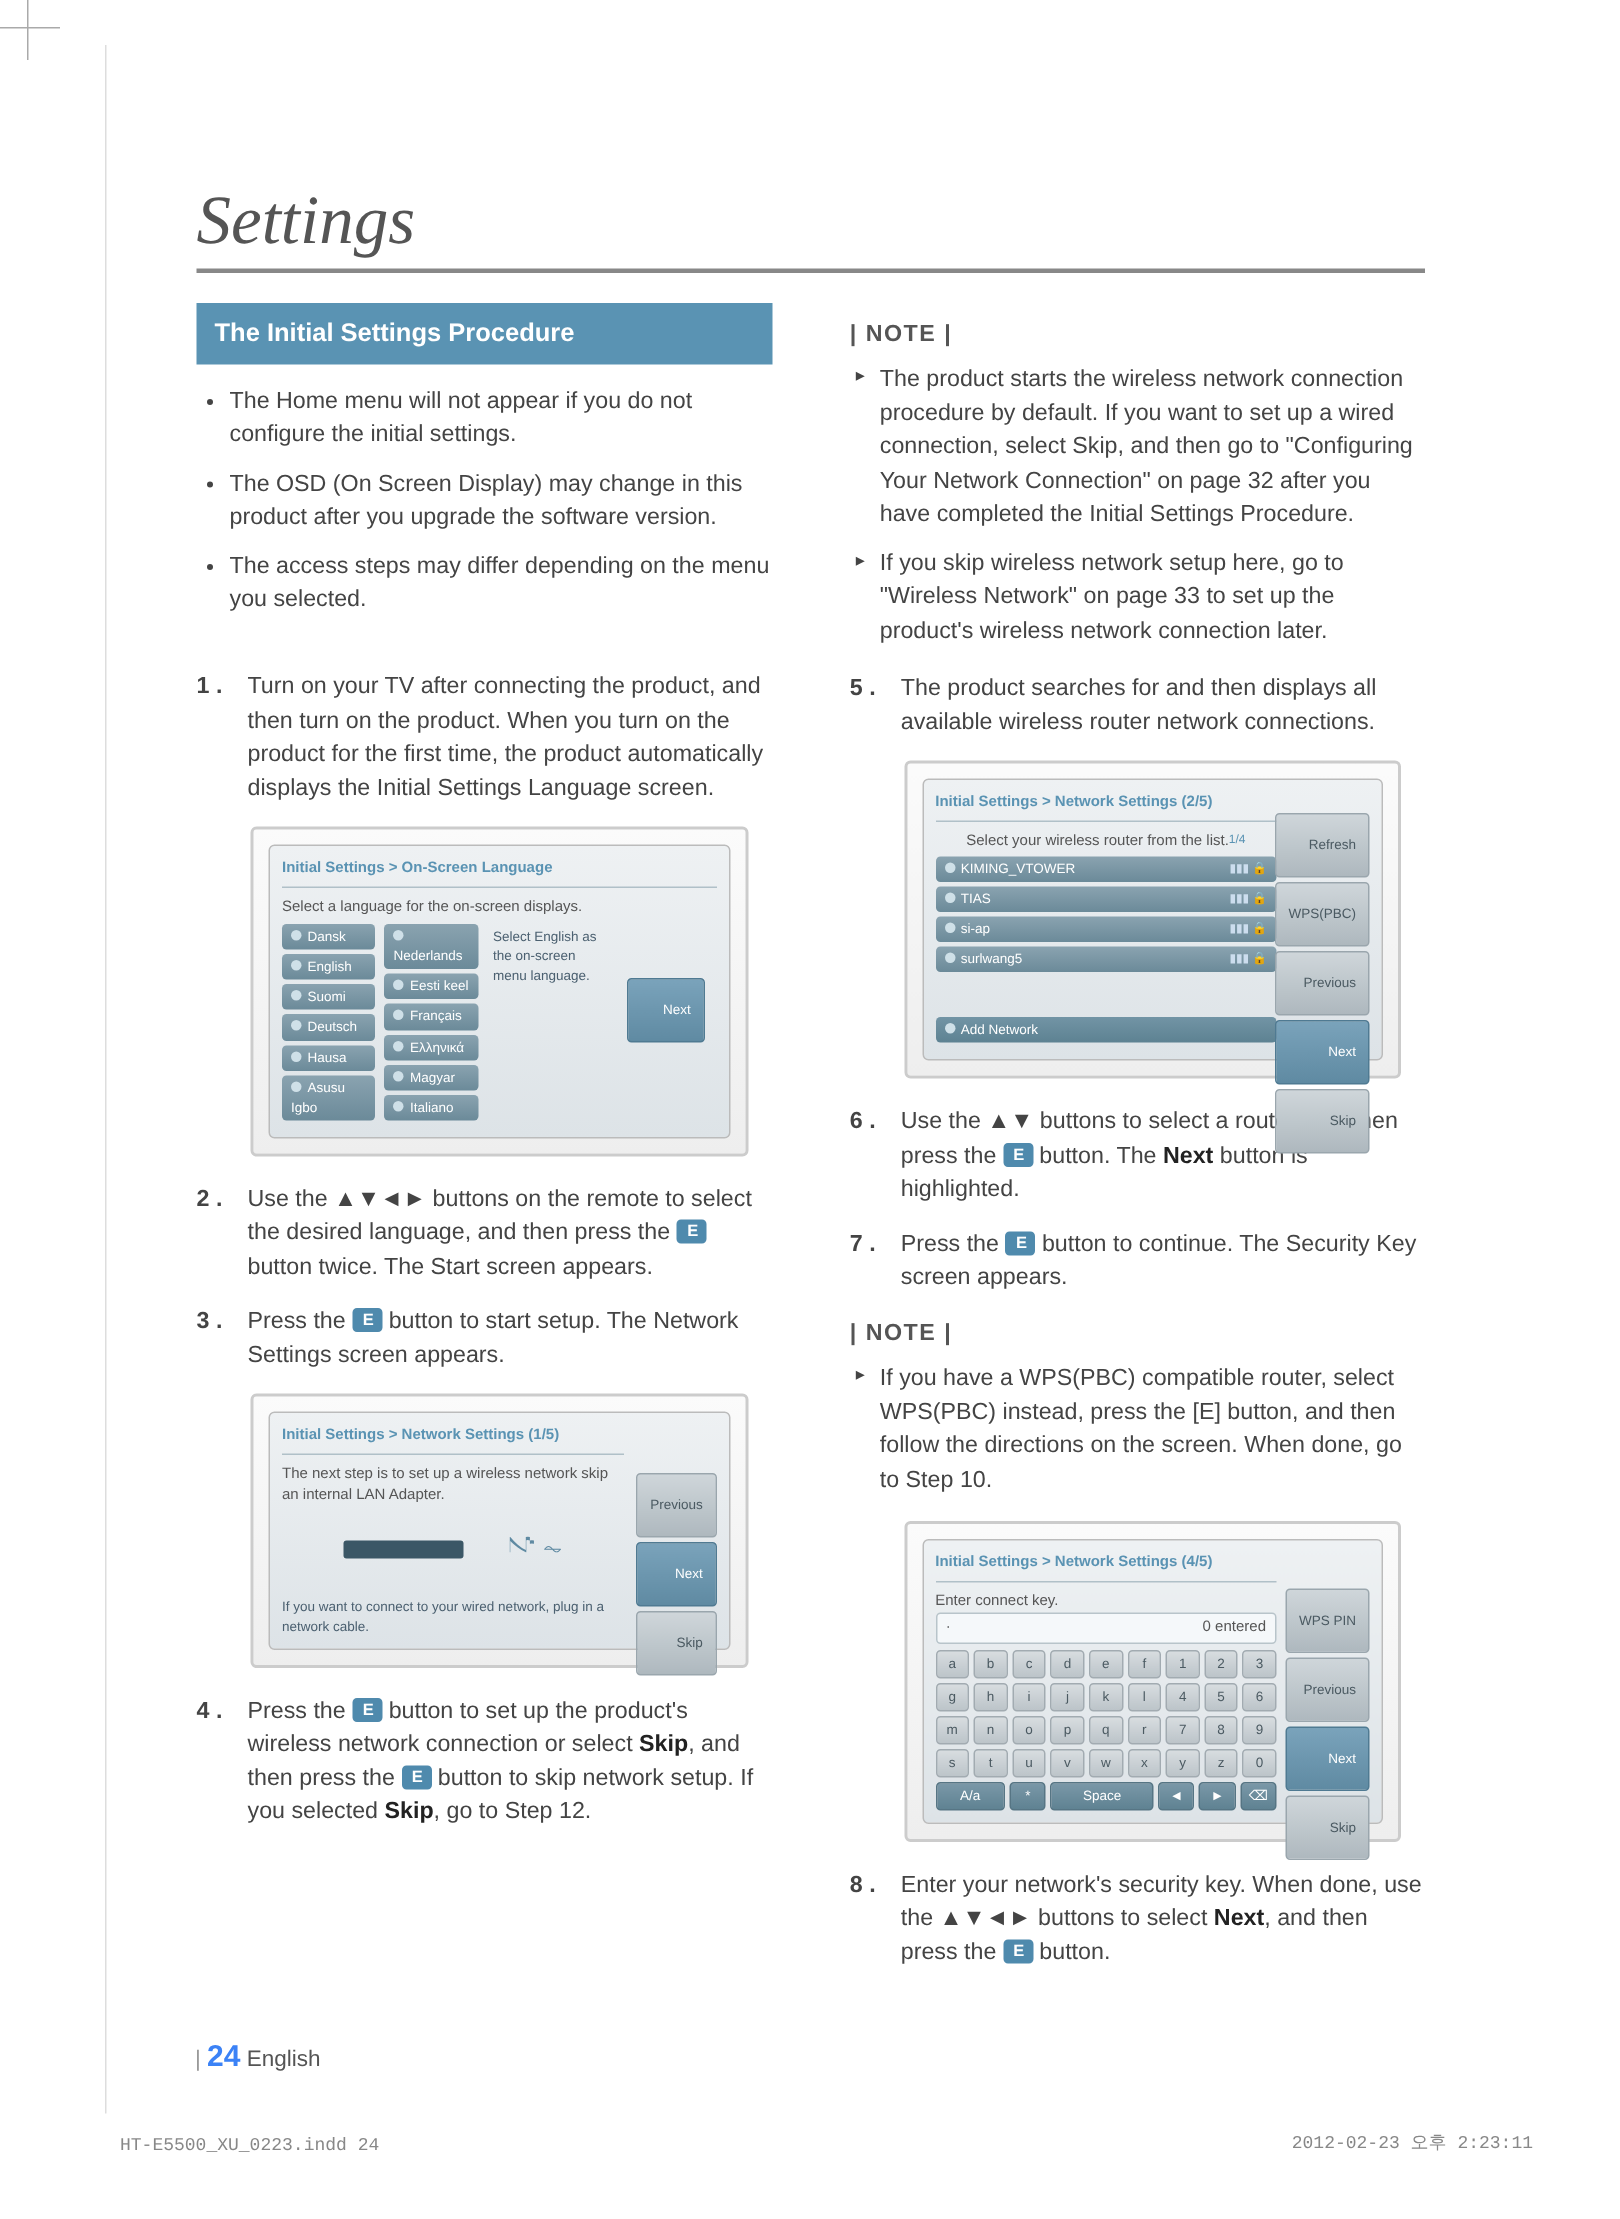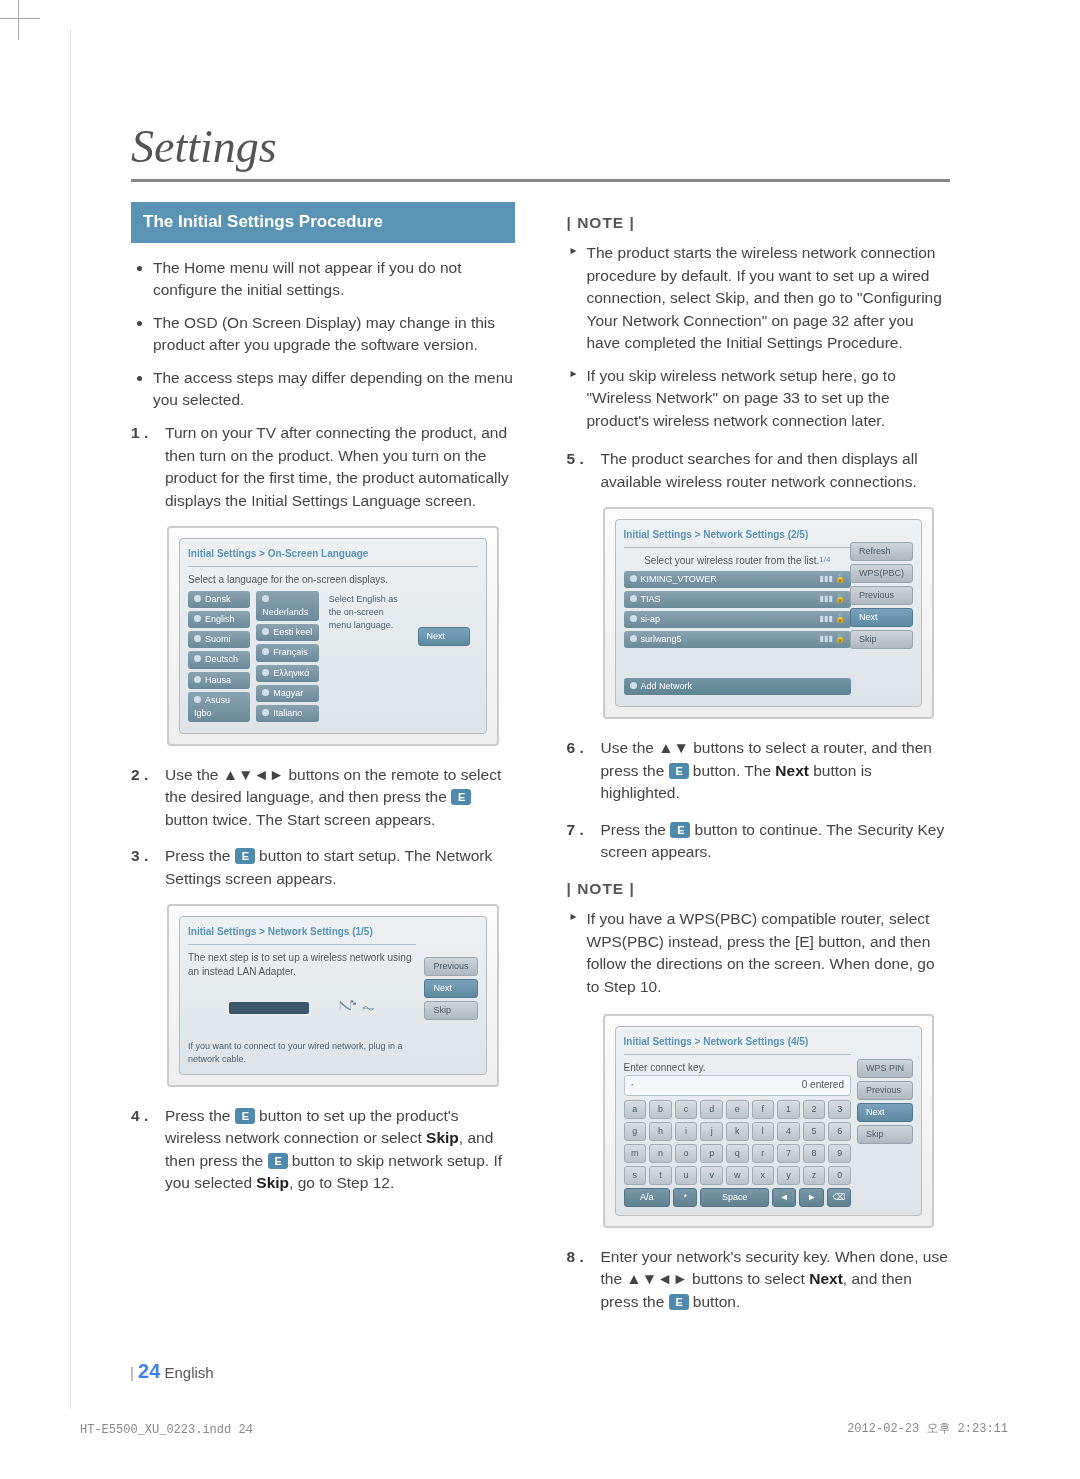--- a/index.html
+++ b/index.html
@@ -31,21 +31,21 @@
   .columns { display: flex; gap: 52px; }
   .col { flex: 1; font-size: 15.5px; line-height: 1.45; color: #444; }
   .section-head {
     background: #5a93b3;
     color: #fff;
     font-weight: bold;
     padding: 8px 12px;
     font-size: 17px;
     margin-bottom: 14px;
   }
-  .bullets { padding-left: 22px; margin-bottom: 11px; }
+  .bullets { padding-left: 22px; margin-bottom: 36px; }
   .bullets li { margin-bottom: 10px; }
   .numitem { display: flex; margin-bottom: 14px; }
   .numitem .n { font-weight: bold; min-width: 34px; }
   .numitem .t { flex: 1; }
   .note-label { font-weight: bold; color: #555; margin: 10px 0 8px; letter-spacing: 1px; }
   .note-bullets { list-style: none; padding-left: 4px; margin-bottom: 16px; }
   .note-bullets li { position: relative; padding-left: 16px; margin-bottom: 10px; }
   .note-bullets li::before { content: "▸"; position: absolute; left: 0; top: 0; font-size: 12px; }
   .arrows { font-family: Arial; }
   .enter-icon {
@@ -94,22 +94,22 @@
     background: #cfe0e8; margin-right: 4px;
   }
   .hint-box { flex: 1.2; font-size: 9px; padding: 2px 4px; color: #4b6070; }
   .btn-row { position: absolute; right: 8px; display: flex; flex-direction: column; gap: 3px; }
   .mbtn {
     background: linear-gradient(#cfd6da,#aeb8be);
     border: 1px solid #9aa6ad;
     border-radius: 3px;
     color: #4b5a62;
     font-size: 9px;
-    padding: 2px 8px;
-    text-align: left;
+    padding: 14px 8px;
+    text-align: right;
     min-width: 52px;
   }
   .mbtn.hl { background: linear-gradient(#7aa3bb,#5f8aa2); color: #fff; border-color: #4f7a92; }
   .screen-rel { position: relative; padding-right: 70px; }
   .net-img { height: 56px; display: flex; align-items: center; justify-content: center; }
   .net-img .device { width: 80px; height: 12px; background: #3b5766; border-radius: 2px; margin-right: 30px; }
   .net-img .waves { font-size: 16px; color: #5f8aa2; }
   .small-note { color: #4b6070; font-size: 9px; margin-top: 4px; }
   .sig { position: absolute; right: 6px; top: 2px; font-size: 8px; color: #cde; }
   .pg { color: #5a93b3; font-size: 8px; text-align: right; margin-bottom: 2px; }
@@ -122,21 +122,21 @@
     font-size: 9px; text-align: center; padding: 2px 0; color: #4b5a62;
   }
   .key.wide { flex: 2; }
   .key.xwide { flex: 3; }
   .key.dark { background: linear-gradient(#7a98a8,#5f8292); color: #fff; border-color: #567584; }
   .entry-line { display: flex; justify-content: space-between; border: 1px solid #b8c4ca; border-radius: 3px; padding: 2px 6px; background: #f5f8fa; margin-bottom: 4px; }
   .footer { position: absolute; left: 130px; bottom: 96px; font-size: 15px; color: #555; }
   .footer .pg-bar { color: #999; }
   .footer .pg-num { font-weight: bold; font-size: 20px; color: #3b82f6; }
   .meta { position: absolute; left: 80px; bottom: 42px; font-size: 12px; color: #888; font-family: 'Courier New', monospace; }
-  .meta-r { position: absolute; right: 72px; bottom: 42px; font-size: 12px; color: #888; font-family: 'Courier New', monospace; }
+  .meta-r { position: absolute; right: 58px; bottom: 42px; font-size: 12px; color: #888; font-family: 'Courier New', monospace; }
 </style>
 </head>
 <body>
 
 <div class="crop-top"></div>
 <div class="crop-left"></div>
 
 <div class="page">
   <div class="title">Settings</div>
 
@@ -196,21 +196,21 @@
         <div class="n">3 .</div>
         <div class="t">
           <span>Press the </span><span class="enter-icon"></span><span> button to start setup. The Network Settings screen appears.</span>
         </div>
       </div>
 
       <div class="screen">
         <div class="screen-inner screen-rel">
           <div class="screen-title">Initial Settings &gt; Network Settings (1/5)</div>
           <hr class="screen-hr">
-          <div>The next step is to set up a wireless network using an instead LAN Adapter.</div>
+          <div>The next step is to set up a wireless network skip an internal LAN Adapter.</div>
           <div class="net-img">
             <div class="device"></div>
             <div class="waves">𝇚 ⏦</div>
           </div>
           <div class="small-note">If you want to connect to your wired network, plug in a network cable.</div>
           <div class="btn-row" style="top:40px">
             <div class="mbtn">Previous</div>
             <div class="mbtn hl">Next</div>
             <div class="mbtn">Skip</div>
           </div>

